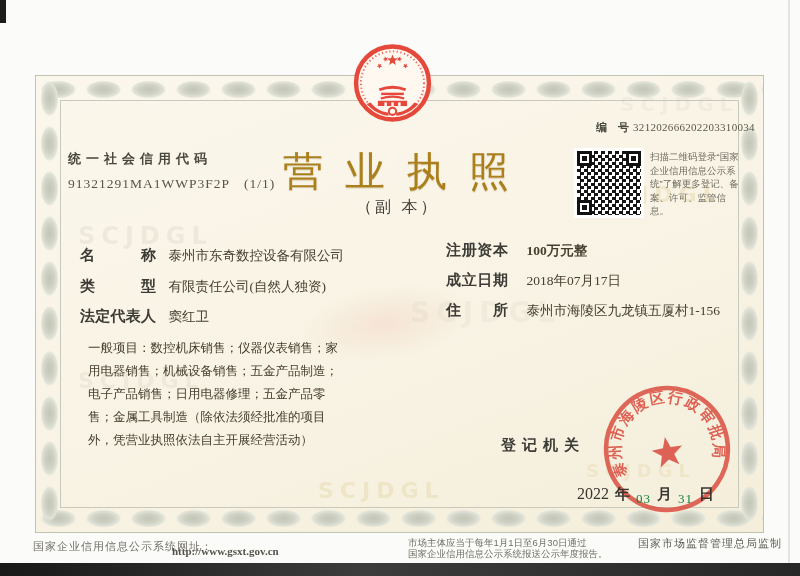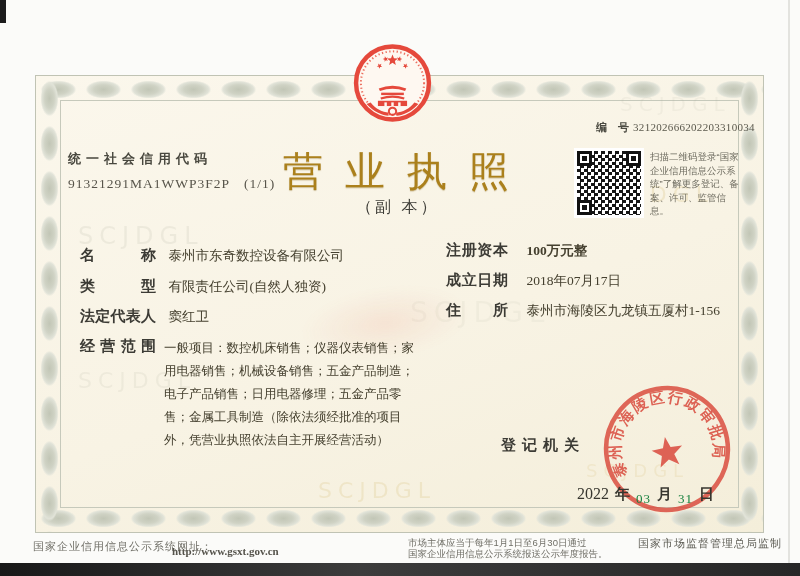--- a/index.html
+++ b/index.html
@@ -14,21 +14,21 @@
   .lace{background-color:transparent;}
   .lace-h{height:27px;width:727px;left:0;
     background-image:radial-gradient(ellipse 55% 46% at 50% 50%, #c2c6b6 0%, #cfd2c4 38%, #e1e3d8 62%, rgba(225,227,216,0) 72%);
     background-size:45px 27px;background-repeat:repeat-x;}
   .lace-v{width:27px;height:456px;top:0;
     background-image:radial-gradient(ellipse 46% 55% at 50% 50%, #c2c6b6 0%, #cfd2c4 38%, #e1e3d8 62%, rgba(225,227,216,0) 72%);
     background-size:27px 45px;background-repeat:repeat-y;}
   .pinline{left:24px;top:24px;width:677px;height:406px;border:1px solid #c6c9bb;}
   .frame-outer{border:1px solid #c0c3b4;left:-1px;top:-1px;width:727px;height:456px;}
   
-  .wm{font-family:"DejaVu Sans",sans-serif;font-weight:normal;letter-spacing:6px;color:#a9a999;pointer-events:none;}
+  .wm{font-family:"DejaVu Sans",sans-serif;font-weight:bold;letter-spacing:6px;color:#a9a999;pointer-events:none;}
   .wm.gold{color:#d2b668;}
   .seal-ghost{left:300px;top:288px;width:170px;height:70px;border-radius:50%;
     background:radial-gradient(ellipse,rgba(221,86,64,0.10),rgba(221,86,64,0) 70%);filter:blur(3px);transform:rotate(-8deg);}
   
   .credit-label{left:68px;top:150px;font-size:13px;font-weight:bold;letter-spacing:5px;color:#49483f;}
   .credit-value{left:68px;top:176px;font-family:"Liberation Serif","DejaVu Serif",serif;font-size:13.5px;color:#57544a;letter-spacing:1px;}
   .credit-copy{margin-left:14px;}
   .title{left:283px;top:144px;font-size:40px;font-weight:normal;color:#ab801c;letter-spacing:22px;
     text-shadow:0 1px 1px rgba(130,95,15,.35);font-family:"DejaVu Sans",sans-serif;}
   .subtitle{left:356px;top:197px;font-size:16px;color:#3f3e38;letter-spacing:3px;}
@@ -135,21 +135,20 @@
 </div>
 <div class="abs" style="left:80px;top:277px;">
   <span class="flabel l">类型</span>
   <span class="fvalue" style="margin-left:8px;">有限责任公司(自然人独资)</span>
 </div>
 <div class="abs" style="left:80px;top:307px;">
   <span class="flabel l">法定代表人</span>
   <span class="fvalue" style="margin-left:8px;">窦红卫</span>
 </div>
 <div class="abs" style="left:80px;top:337px;display:flex;">
-  <span class="flabel l" style="flex:none;">经营范围</span>
   <span class="fvalue scope-value" style="margin-left:8px;">一般项目：数控机床销售；仪器仪表销售；家用电器销售；机械设备销售；五金产品制造；电子产品销售；日用电器修理；五金产品零售；金属工具制造（除依法须经批准的项目外，凭营业执照依法自主开展经营活动）</span>
 </div>
 
 <div class="abs" style="left:446px;top:241px;">
   <span class="flabel r">注册资本</span>
   <span class="fvalue" style="margin-left:14px;font-weight:bold;">100万元整</span>
 </div>
 <div class="abs" style="left:446px;top:271px;">
   <span class="flabel r">成立日期</span>
   <span class="fvalue" style="margin-left:14px;">2018年07月17日</span>

